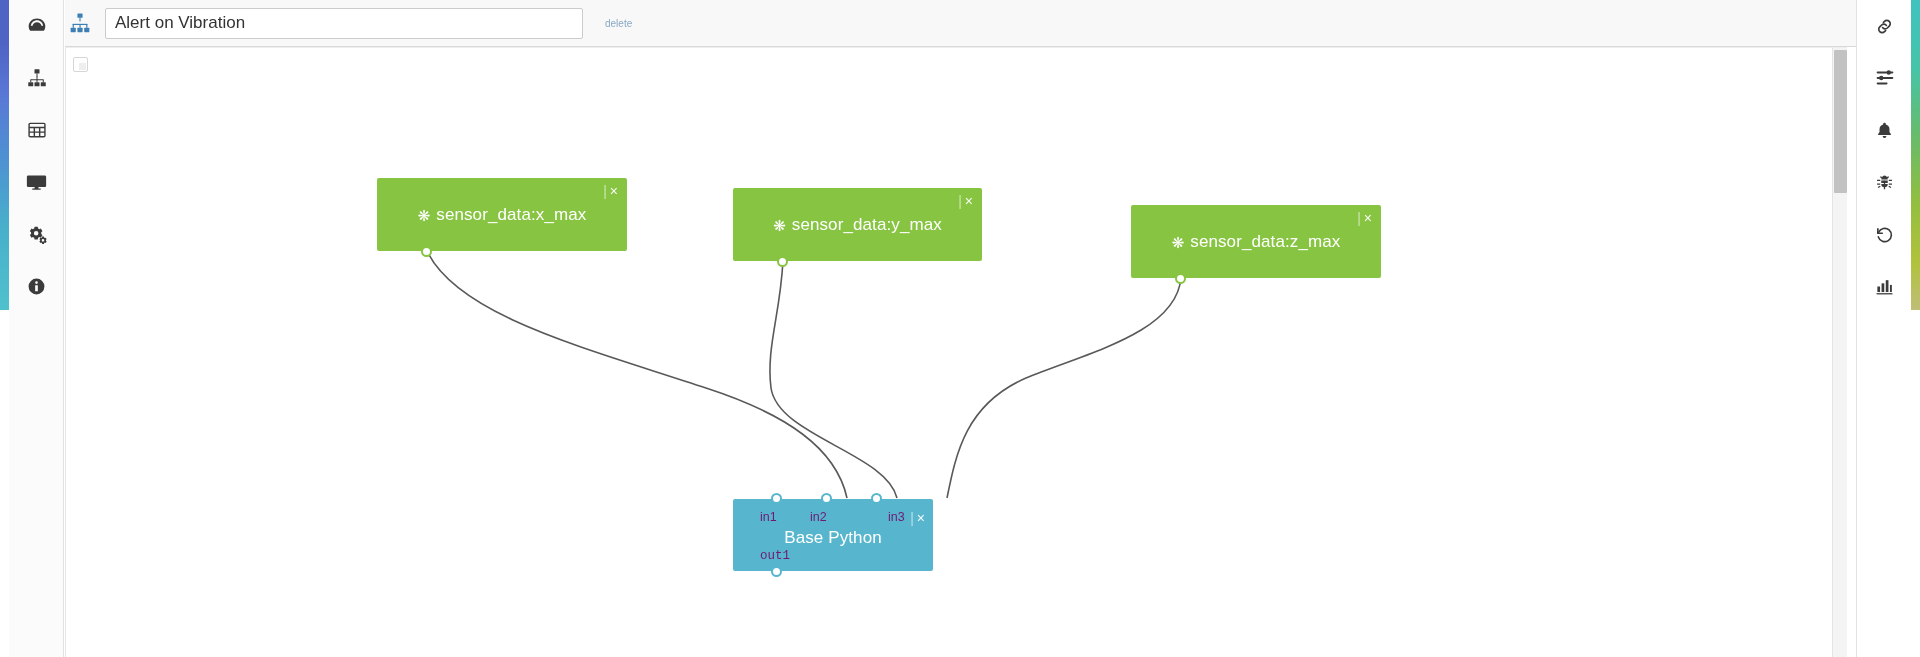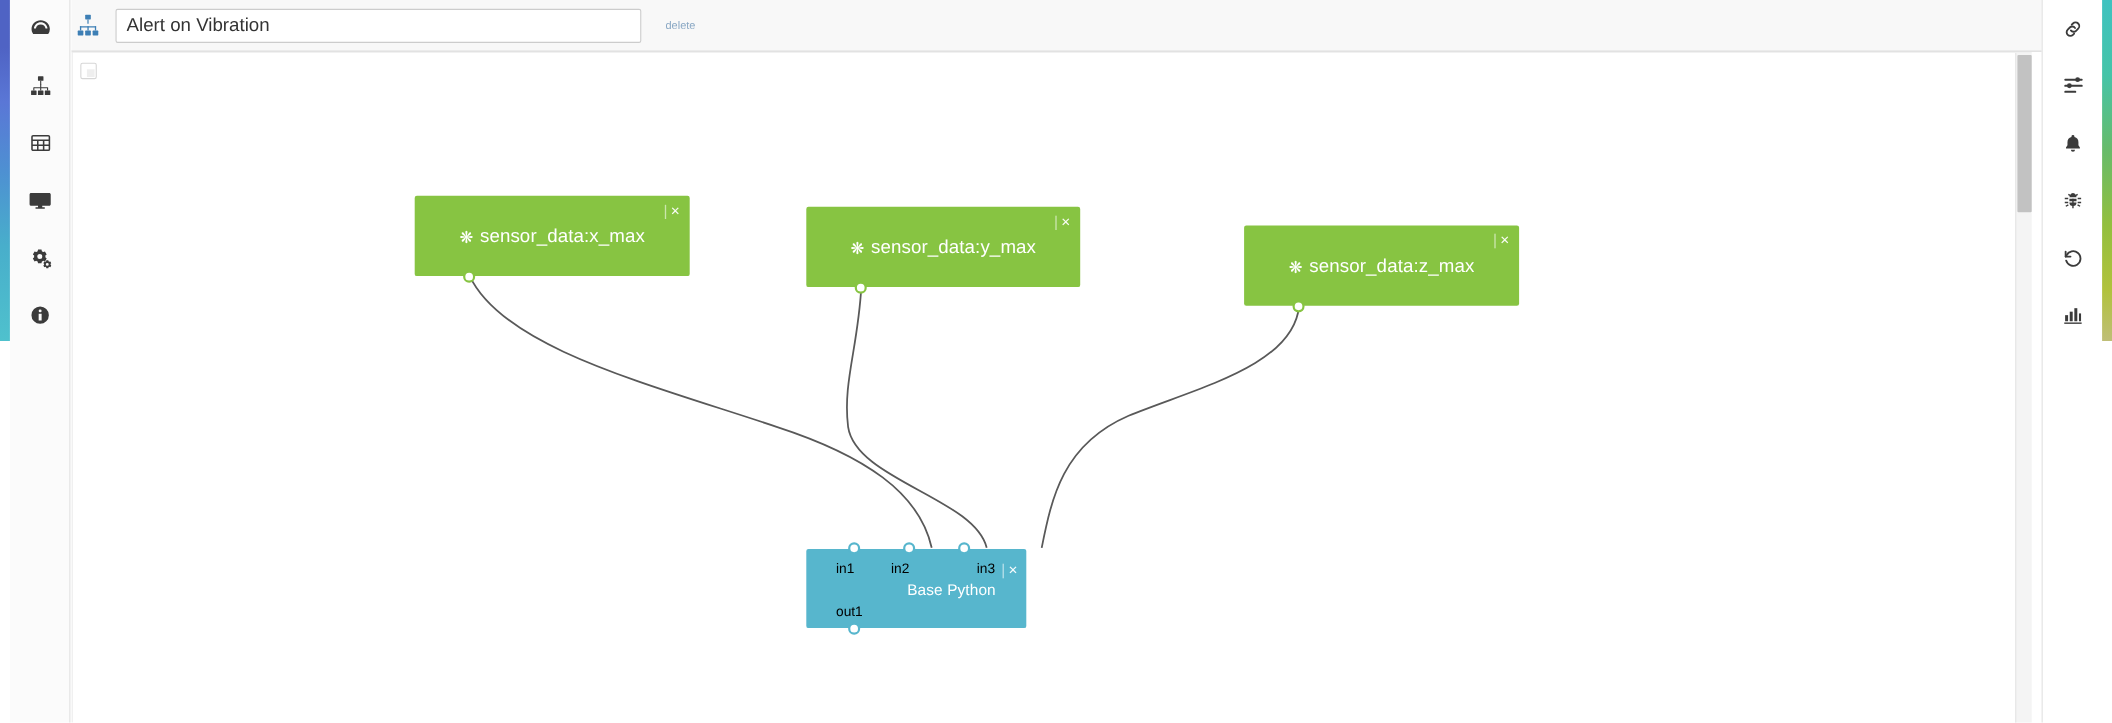--- a/index.html
+++ b/index.html
@@ -210,29 +210,28 @@
     background: #ffffff;
     cursor: crosshair;
     z-index: 5;
   }
   .node.source .port { border: 2px solid #87c442; }
   .node.proc   .port { border: 2px solid #57b6cd; }
 
   .port-label {
     position: absolute;
     font-size: 12.5px;
-    color: #000000;
+    color: #701a75;
     white-space: nowrap;
   }
 
   
   #node-python .node-title {
     top: 30px;
-    font-size: 14px;
-    margin-left: 32px;
+    font-size: 17px;
   }
 
   
   #canvas-vscroll {
     position: absolute;
     right: 0;
     top: 0;
     width: 15px;
     height: 610px;
     background: #f4f4f4;
@@ -444,21 +443,21 @@
         <span class="port-label" style="left:77px; top:11px;">in2</span>
 
         <span class="port" style="left:138px; top:-6px;"></span>
         <span class="port-label" style="left:127px; top:11px;padding-left:28px;">in3</span>
 
         <div class="node-title" style="top:29px;">
           <span>Base Python</span>
         </div>
 
         <span class="port" style="left:38px; bottom:-6px;"></span>
-        <span class="port-label" style="left:27px; bottom:8px;">out1</span>
+        <span class="port-label" style="left:27px; bottom:8px;font-family:Liberation Mono, monospace;">out1</span>
       </div>
 
       <div id="canvas-vscroll">
         <div id="canvas-vscroll-thumb" style="top: 2px; height: 143px;"></div>
       </div>
 
     </div>
   </div>
 
 </div>

